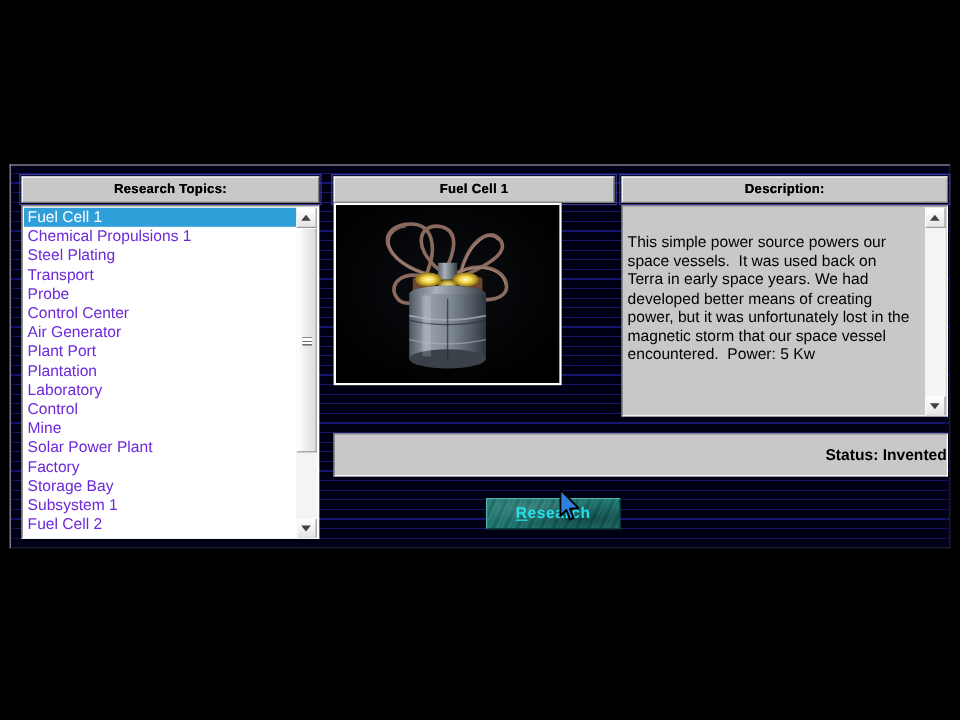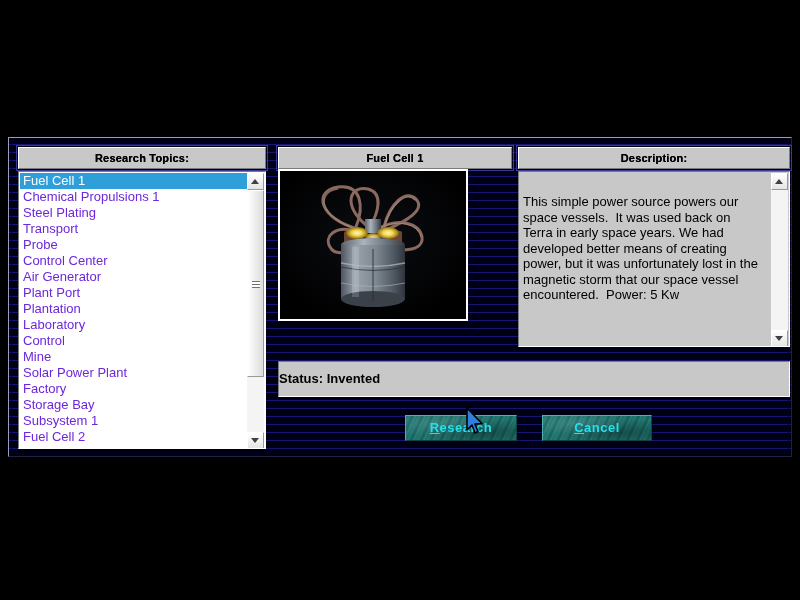--- a/index.html
+++ b/index.html
@@ -214,21 +214,21 @@
   
   #status-bar {
     left: 266px;
     top: 220px;
     width: 512px;
     height: 36px;
     background: #c8c8c8;
     color: #000000;
     font-size: 13px;
     font-weight: bold;
-    text-align: left;
+    text-align: right;
     line-height: 34px;
   }
 
   
   .cmd-btn {
     position: absolute;
     top: 274px;
     height: 26px;
     background:
       radial-gradient(ellipse at 28% 30%, rgba(255,255,255,0.12), rgba(0,0,0,0) 55%),
@@ -394,21 +394,20 @@
           <div class="sb-btn down" style="bottom:0;">
             <span class="arrow"></span>
           </div>
         </div>
       </div>
 
       <div class="sunken" id="status-bar">Status: Invented</div>
 
       <div class="cmd-btn" id="btn-research"><span class="akey">R</span><span>esearch</span></div>
 
-      <div class="cmd-btn" id="btn-cancel"><span class="akey">C</span><span>ancel</span></div>
 
     </div>
   </div>
 
   <div id="cursor">
     <svg width="18" height="28" viewBox="0 0 18 28">
       <polygon points="1,0 1,22 6,17 9,25 12,23.5 9,16 16,15.5" fill="#2f7fe0" stroke="#000000" stroke-width="1.6" stroke-linejoin="round"></polygon>
     </svg>
   </div>
 

